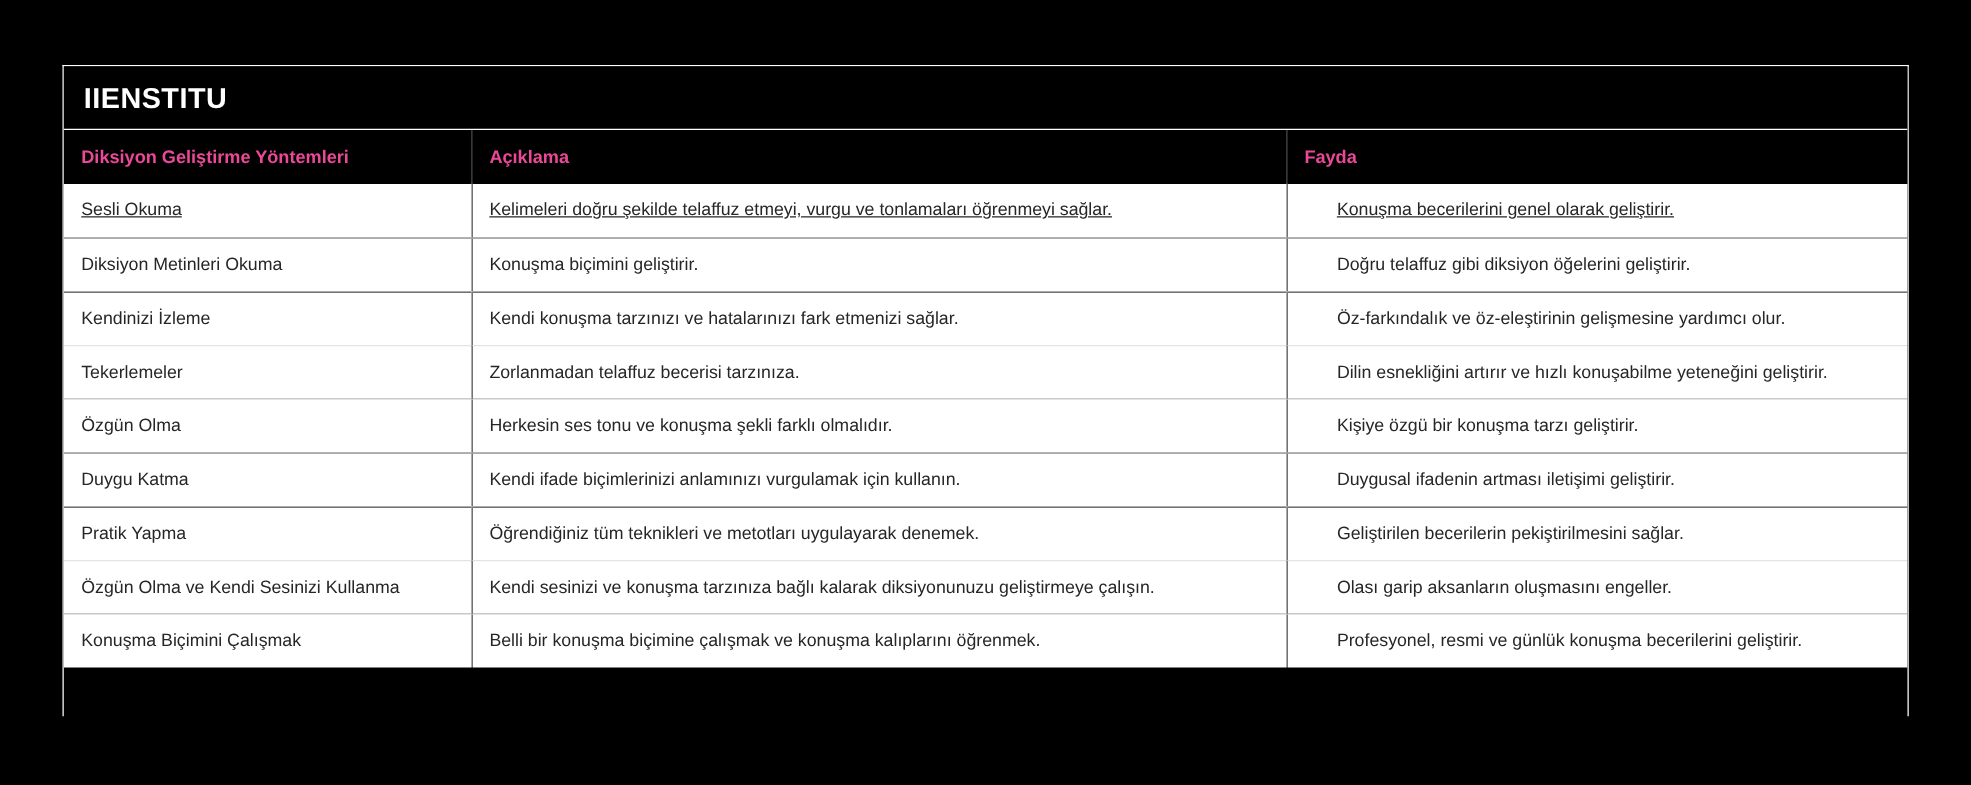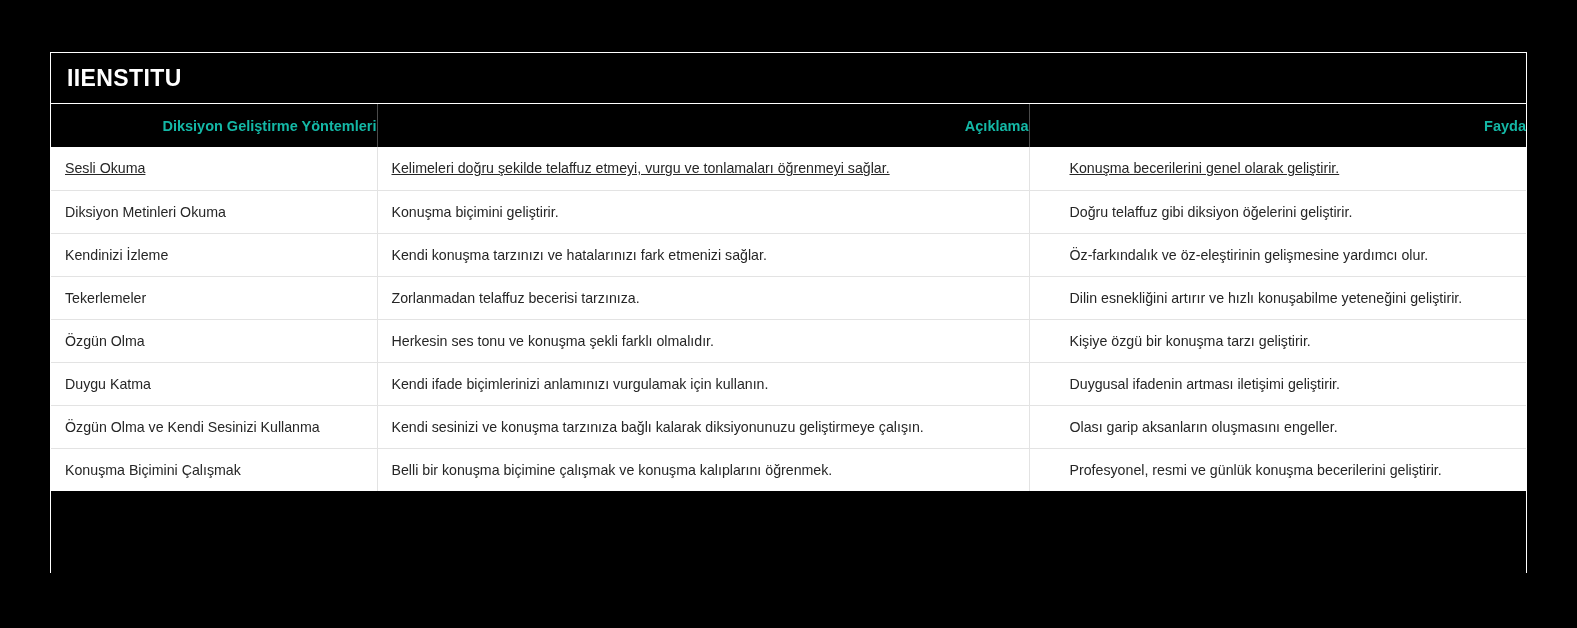--- a/index.html
+++ b/index.html
@@ -59,24 +59,24 @@
     border-collapse: collapse;
     table-layout: fixed;
   }
 
   table.data-table col.c1 { width: 326px; }
   table.data-table col.c2 { width: 652px; }
   table.data-table col.c3 { width: 497px; }
 
   thead th {
     background: #000000;
-    color: #14b8a6;
+    color: #ec4899;
     font-size: 14.5px;
     font-weight: bold;
-    text-align: right;
+    text-align: left;
     padding: 13px 0 13px 14px;
     height: 43px;
     box-sizing: border-box;
     border-right: 1px solid #4a4a4a;
     vertical-align: middle;
     white-space: nowrap;
   }
   thead th:last-child { border-right: none; }
 
   tbody td {
@@ -153,20 +153,25 @@
           <td>Kişiye özgü bir konuşma tarzı geliştirir.</td>
         </tr>
 
         <tr>
           <td>Duygu Katma</td>
           <td>Kendi ifade biçimlerinizi anlamınızı vurgulamak için kullanın.</td>
           <td>Duygusal ifadenin artması iletişimi geliştirir.</td>
         </tr>
 
 
+        <tr>
+          <td>Pratik Yapma</td>
+          <td>Öğrendiğiniz tüm teknikleri ve metotları uygulayarak denemek.</td>
+          <td>Geliştirilen becerilerin pekiştirilmesini sağlar.</td>
+        </tr>
 
         <tr>
           <td>Özgün Olma ve Kendi Sesinizi Kullanma</td>
           <td>Kendi sesinizi ve konuşma tarzınıza bağlı kalarak diksiyonunuzu geliştirmeye çalışın.</td>
           <td>Olası garip aksanların oluşmasını engeller.</td>
         </tr>
 
         <tr>
           <td>Konuşma Biçimini Çalışmak</td>
           <td>Belli bir konuşma biçimine çalışmak ve konuşma kalıplarını öğrenmek.</td>

